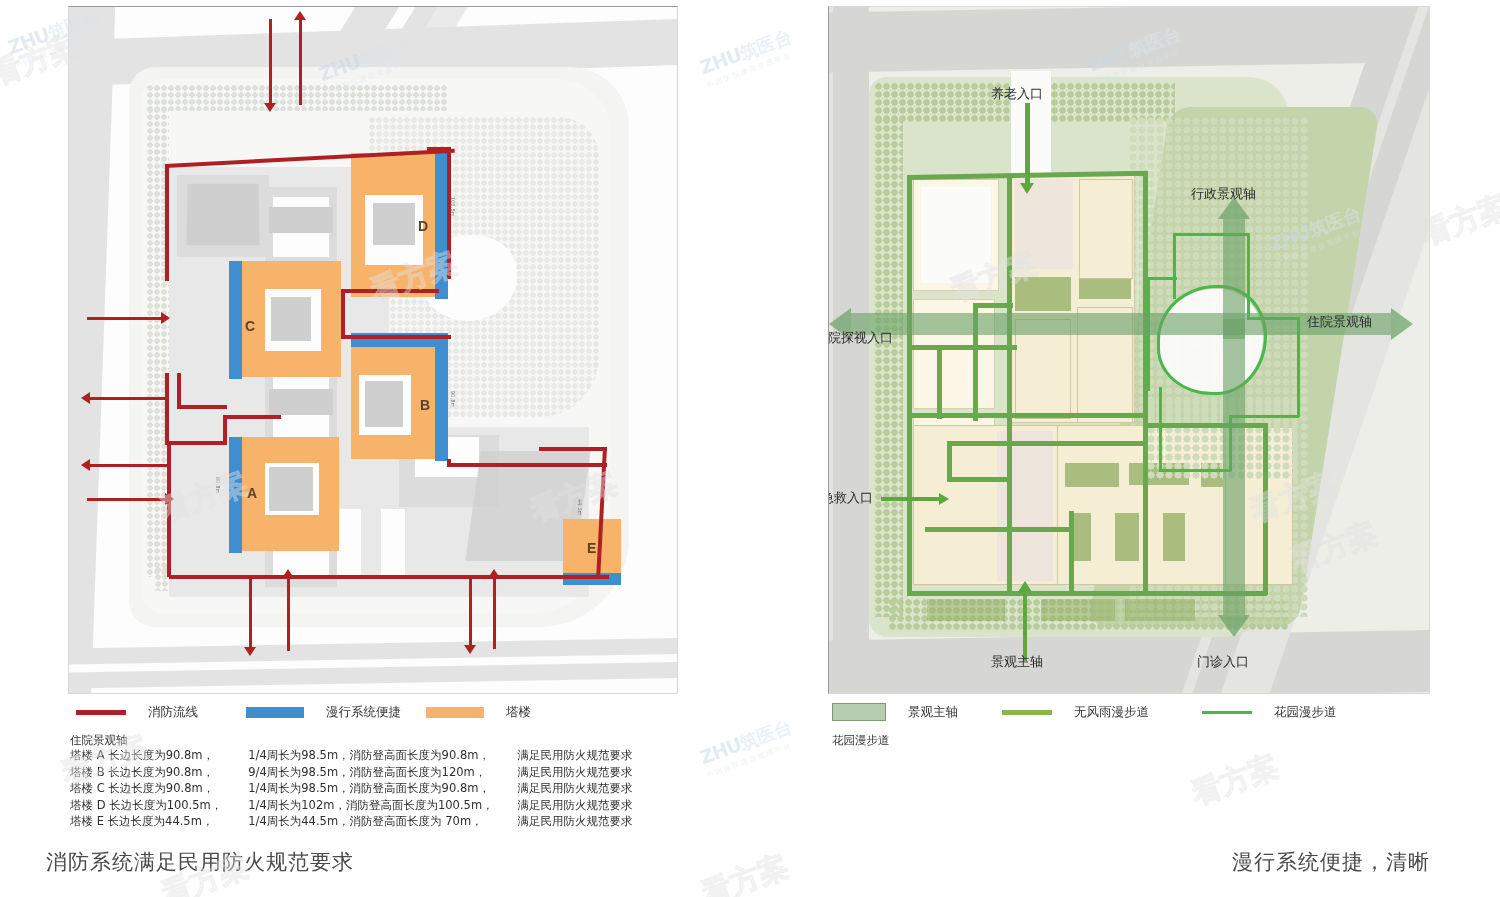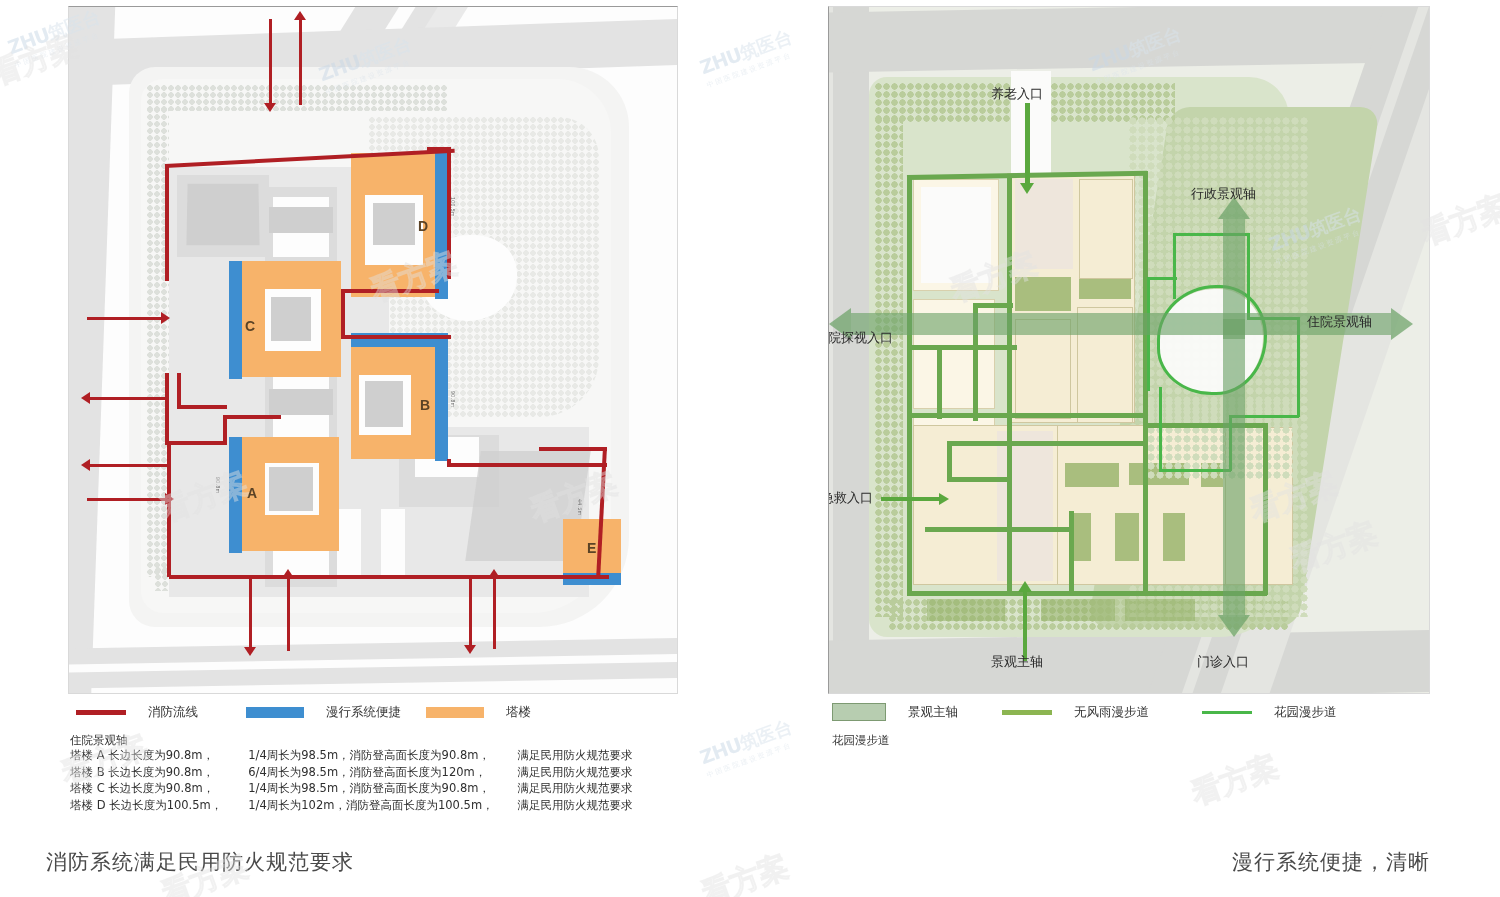--- a/index.html
+++ b/index.html
@@ -400,33 +400,38 @@
   <div class="desc-title" style="left:70px;top:733px;">住院景观轴</div>
   <table class="spec-table" style="left:70px;top:748px;">
     <tbody>
       <tr>
         <td class="c1">塔楼 A  长边长度为90.8m，</td>
         <td class="c2">1/4周长为98.5m，消防登高面长度为90.8m，</td>
         <td>满足民用防火规范要求</td>
       </tr>
       <tr>
         <td class="c1">塔楼 B  长边长度为90.8m，</td>
-        <td class="c2">6/4周长为98.5m，消防登高面长度为120m，</td>
+        <td class="c2">9/4周长为98.5m，消防登高面长度为120m，</td>
         <td>满足民用防火规范要求</td>
       </tr>
       <tr>
         <td class="c1">塔楼 C  长边长度为90.8m，</td>
         <td class="c2">1/4周长为98.5m，消防登高面长度为90.8m，</td>
         <td>满足民用防火规范要求</td>
       </tr>
       <tr>
         <td class="c1">塔楼 D  长边长度为100.5m，</td>
         <td class="c2">1/4周长为102m，消防登高面长度为100.5m，</td>
         <td>满足民用防火规范要求</td>
       </tr>
+      <tr>
+        <td class="c1">塔楼 E  长边长度为44.5m，</td>
+        <td class="c2">1/4周长为44.5m，消防登高面长度为 70m，</td>
+        <td>满足民用防火规范要求</td>
+      </tr>
     </tbody>
   </table>
 
   <div class="legend-row" style="left:832px;top:703px;">
     <div class="legend-item" style="width:170px;">
       <span class="sw-box" style="background:#b7cdb0;"></span>
       <span class="legend-txt" style="margin-left:22px;">景观主轴</span>
     </div>
     <div class="legend-item" style="width:200px;">
       <span class="sw-line" style="background:#8cb551;height:5px;"></span>

